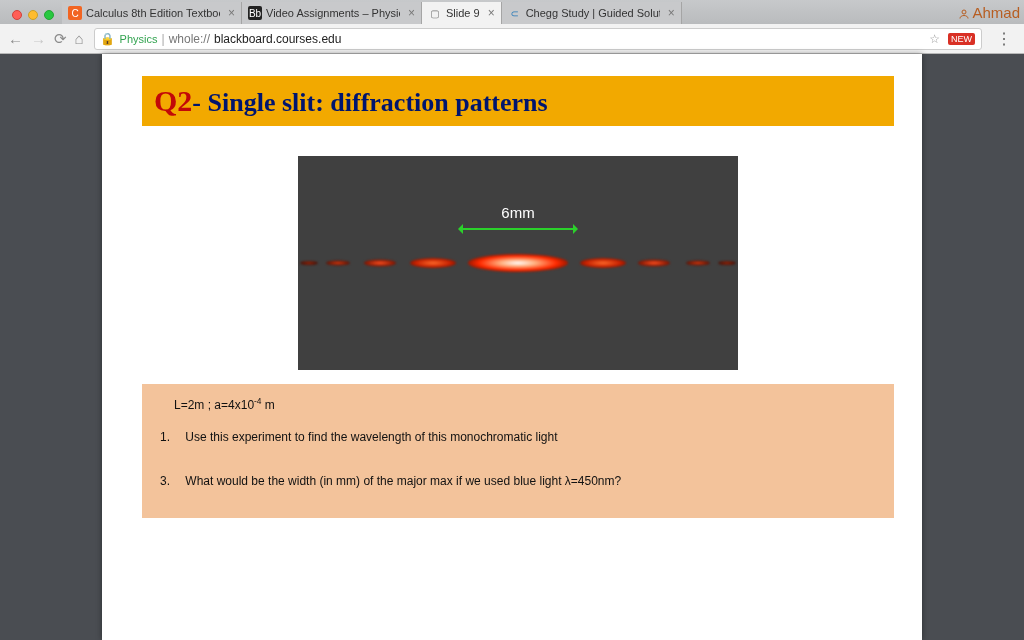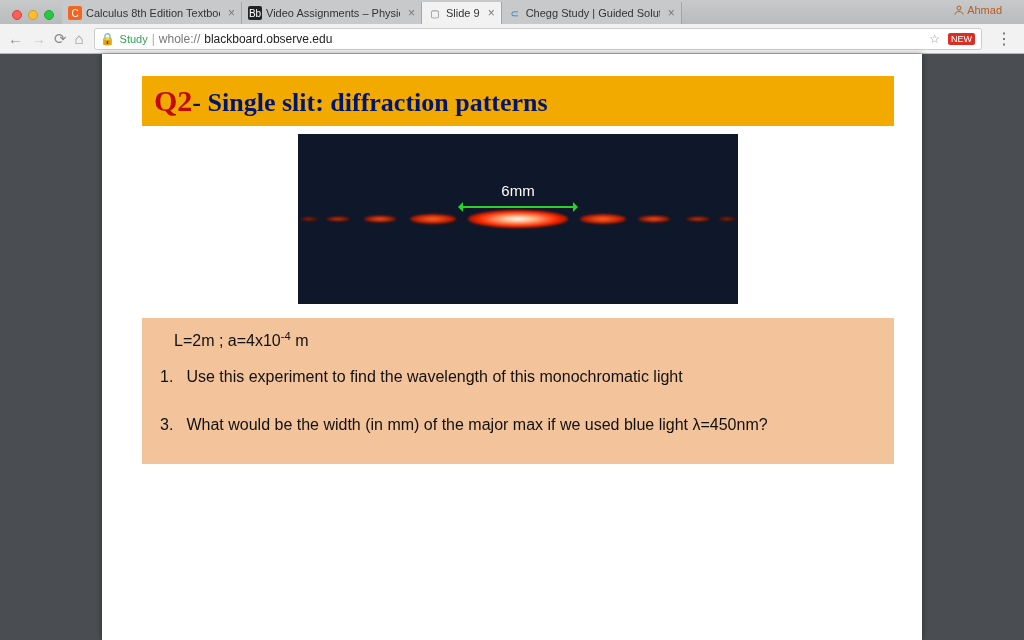--- a/index.html
+++ b/index.html
@@ -28,21 +28,21 @@
     white-space: nowrap; overflow: hidden;
   }
   .tab.active { background: #f2f2f2; }
   .tab .favicon {
     width: 14px; height: 14px; flex: none; display:flex;
     align-items:center; justify-content:center; font-size:10px;
     border-radius:2px;
   }
   .tab .title { overflow:hidden; text-overflow: clip; flex:1; }
   .tab .x { color:#777; font-size:12px; margin-left:4px; }
-  .profile { position:absolute; right:22px; top:4px; font-size:11px; color:#b75e22; }
+  .profile { position:absolute; right:4px; top:4px; font-size:15px; color:#b75e22; }
   .profile svg { vertical-align:-2px; margin-right:2px; }
   .addrbar {
     display:flex; align-items:center; height:30px;
     background:#f2f2f2; padding:0 8px; gap:10px; font-size:12px;
     border-bottom:1px solid #b8b8b8;
   }
   .nav-icons { display:flex; gap:8px; color:#8b8b8b; }
   .nav-icons span { font-size:15px; }
   .url {
     flex:1; display:flex; align-items:center; gap:4px;
@@ -71,43 +71,43 @@
   }
   .title-band {
     background:#f2a900; padding:8px 12px;
     font-family:"Times New Roman",serif; font-weight:bold;
     font-size:26px; color:#00156e;
   }
   .title-band .q { color:#c20808; font-size:30px; }
   .title-band .dash { color:#00156e; }
 
   .diffraction {
-    width:440px; height:170px; margin:8px auto 14px auto;
-    background:#0f172a; position:relative; overflow:hidden;
+    width:440px; height:214px; margin:30px auto 14px auto;
+    background:#404040; position:relative; overflow:hidden;
   }
   .fringe {
     position:absolute; top:50%; transform:translateY(-50%);
     border-radius:50%; filter: blur(1px);
   }
   .arrow-lbl {
     position:absolute; left:50%; top:48px; transform:translateX(-50%);
     color:#fff; font-size:15px;
   }
   .arrow {
     position:absolute; top:72px; height:2px; background:#2bd12b;
   }
   .arrow::before, .arrow::after {
     content:''; position:absolute; top:-4px; border:5px solid transparent;
   }
   .arrow::before { left:-9px; border-right-color:#2bd12b; }
   .arrow::after { right:-9px; border-left-color:#2bd12b; }
 
   .q-box {
     background:#f3c39b; padding:12px 18px 18px 18px;
-    font-family:Arial,sans-serif; font-size:16px; color:#111;
+    font-family:Arial,sans-serif; font-size:12px; color:#111;
   }
   .q-box .params { margin:0 0 18px 14px; }
   .q-box ol { list-style:none; }
   .q-box ol li { margin:0 0 30px 0; }
   .q-box ol li:last-child { margin-bottom: 12px; }
   .q-box .num { display:inline-block; width:22px; }
   sup { font-size:.7em; }
 </style>
 </head>
 <body>
@@ -150,24 +150,24 @@
   </div>
   <div class="addrbar">
     <div class="nav-icons">
       <span>←</span>
       <span style="color:#c7c7c7">→</span>
       <span>⟳</span>
       <span>⌂</span>
     </div>
     <div class="url">
       <span style="color:#32a350">🔒</span>
-      <span class="secure">Study</span>
+      <span class="secure">Physics</span>
       <span style="color:#aaa">|</span>
       <span>whole://</span>
-        <span class="host">blackboard.observe.edu</span>
+        <span class="host">blackboard.courses.edu</span>
       <span class="star">☆</span>
       <span class="badge">NEW</span>
     </div>
     <span class="menu-dots">⋮</span>
   </div>
 </div>
 
 <div class="viewport">
   <div class="page">
 

